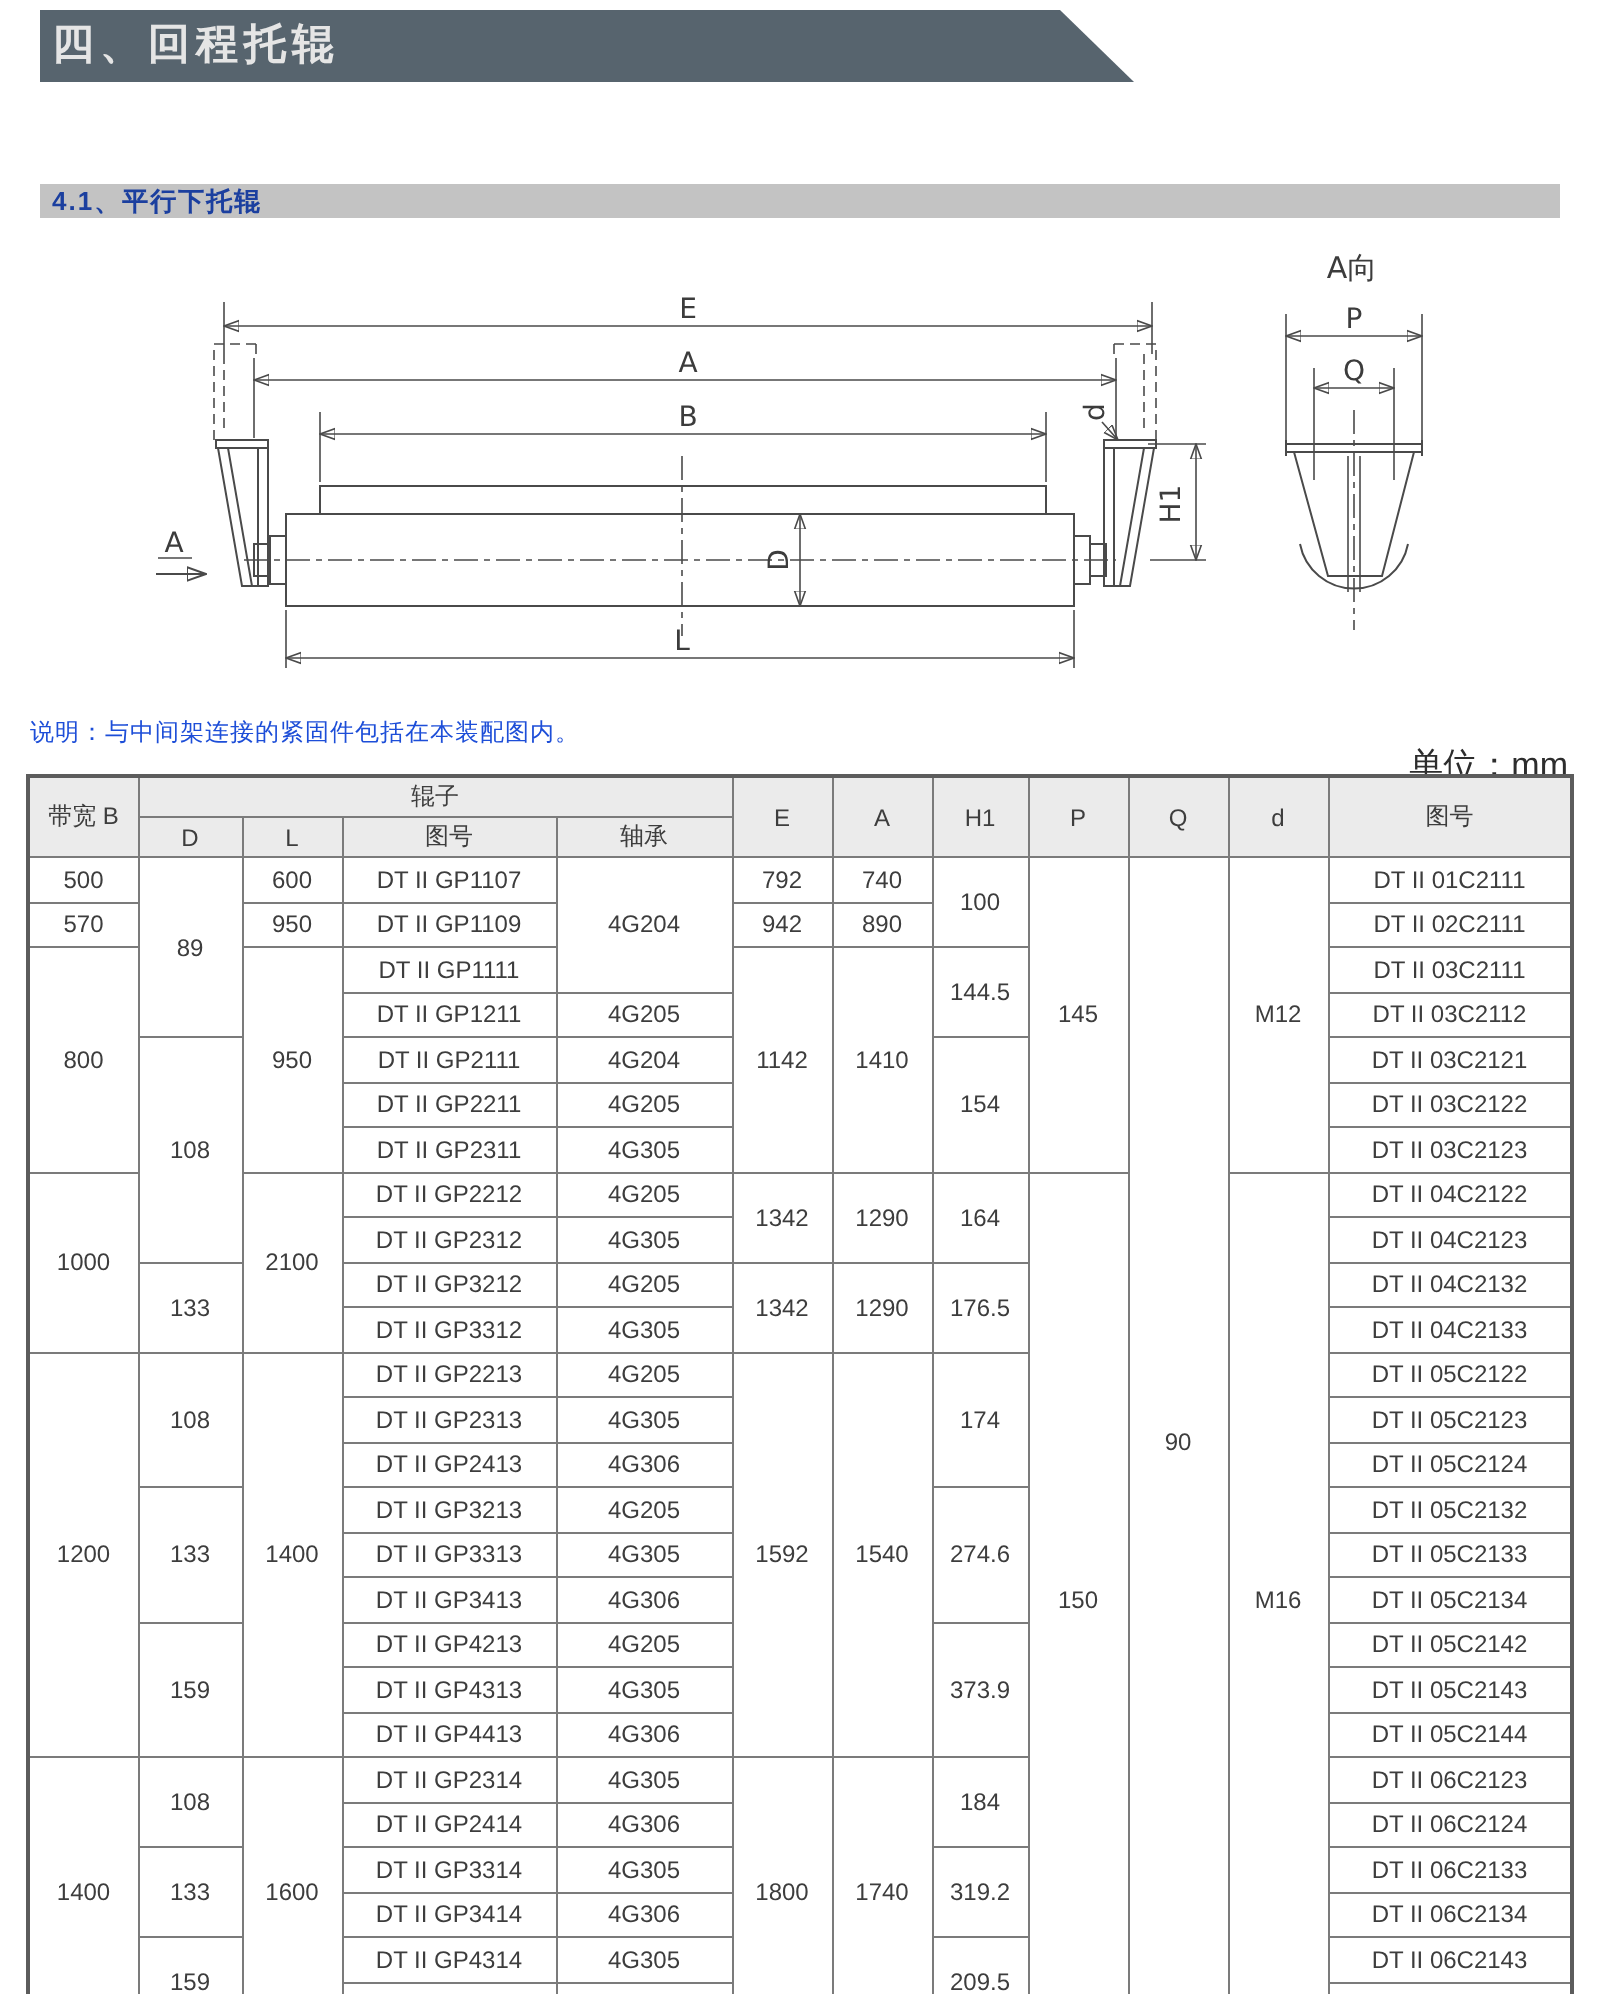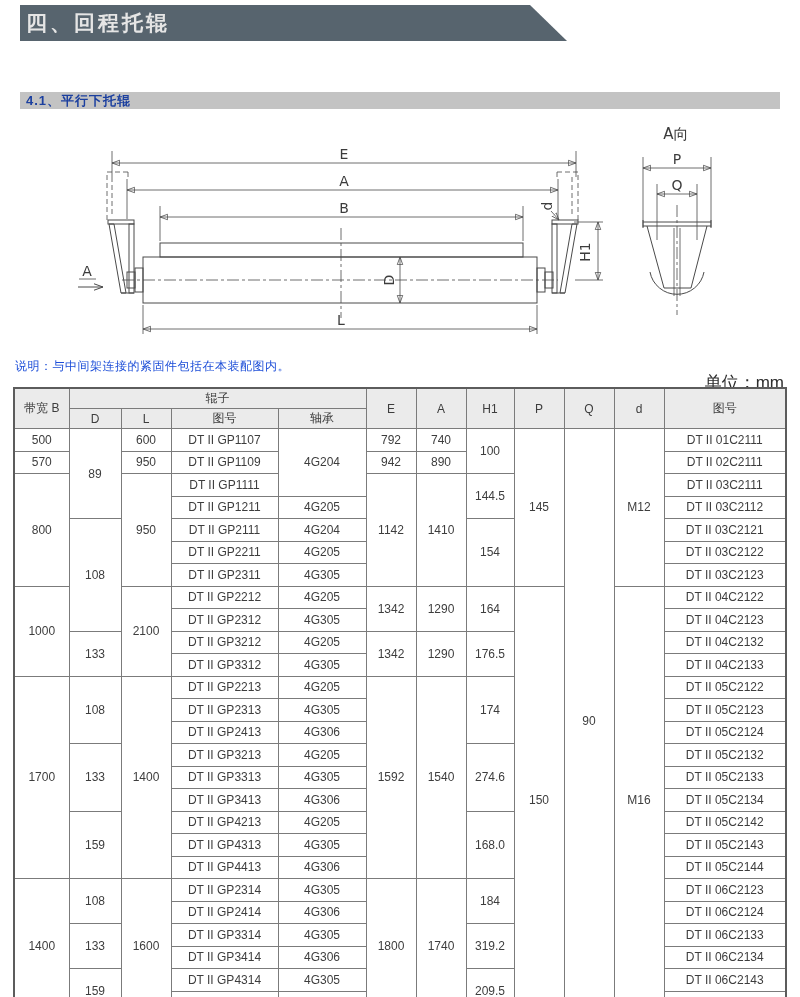--- a/index.html
+++ b/index.html
@@ -296,21 +296,21 @@
         <td rowspan="2">1290</td>
         <td rowspan="2">176.5</td>
         <td>DT II 04C2132</td>
       </tr>
       <tr>
         <td>DT II GP3312</td>
         <td>4G305</td>
         <td>DT II 04C2133</td>
       </tr>
       <tr>
-        <td rowspan="9">1700</td>
+        <td rowspan="9">1200</td>
         <td rowspan="3">108</td>
         <td rowspan="9">1400</td>
         <td>DT II GP2213</td>
         <td>4G205</td>
         <td rowspan="9">1592</td>
         <td rowspan="9">1540</td>
         <td rowspan="3">174</td>
         <td>DT II 05C2122</td>
       </tr>
       <tr>
@@ -337,21 +337,21 @@
       </tr>
       <tr>
         <td>DT II GP3413</td>
         <td>4G306</td>
         <td>DT II 05C2134</td>
       </tr>
       <tr>
         <td rowspan="3">159</td>
         <td>DT II GP4213</td>
         <td>4G205</td>
-        <td rowspan="3">168.0</td>
+        <td rowspan="3">373.9</td>
         <td>DT II 05C2142</td>
       </tr>
       <tr>
         <td>DT II GP4313</td>
         <td>4G305</td>
         <td>DT II 05C2143</td>
       </tr>
       <tr>
         <td>DT II GP4413</td>
         <td>4G306</td>

